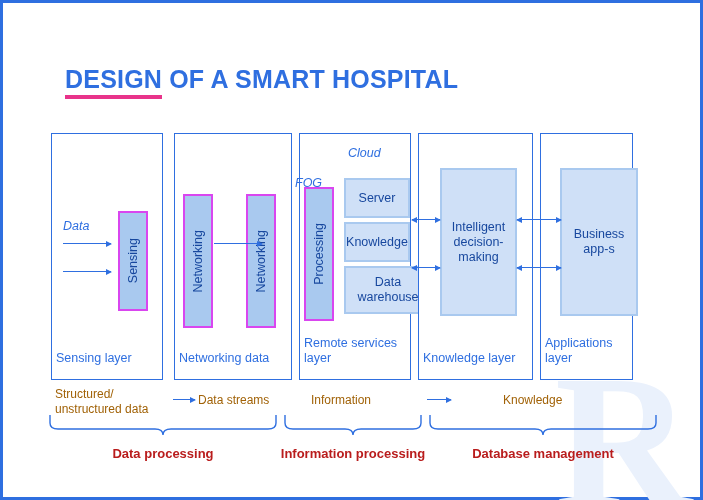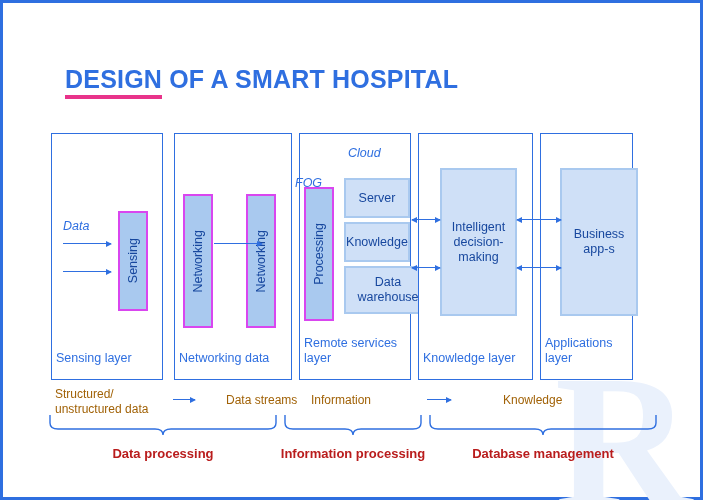--- a/index.html
+++ b/index.html
@@ -210,21 +210,21 @@
   </div>
 
   <div class="arrow-h both" style="left:409px; top:216px; width:28px;"></div>
   <div class="arrow-h both" style="left:409px; top:264px; width:28px;"></div>
 
   <div class="arrow-h both" style="left:514px; top:216px; width:44px;"></div>
   <div class="arrow-h both" style="left:514px; top:264px; width:44px;"></div>
 
   <div class="flow-label" style="left:52px; top:384px; width:115px;">Structured/ unstructured data</div>
   <div class="arrow-h" style="left:170px; top:396px; width:22px;"></div>
-  <div class="flow-label" style="left:195px; top:390px;margin-left:28px;">Data streams</div>
+  <div class="flow-label" style="left:195px; top:390px;">Data streams</div>
   <div class="flow-label" style="left:308px; top:390px;">Information</div>
   <div class="arrow-h" style="left:424px; top:396px; width:24px;"></div>
   <div class="flow-label" style="left:500px; top:390px;">Knowledge</div>
 
   <svg class="brace" style="left:45px; top:410px;" width="230" height="24" viewBox="0 0 230 24">
     <path d="M2 2 v8 q0 6 8 6 h97 q8 0 8 6 q0 -6 8 -6 h97 q8 0 8 -6 v-8" fill="none" stroke="#2f6fe0" stroke-width="1.4"></path>
   </svg>
   <svg class="brace" style="left:280px; top:410px;" width="140" height="24" viewBox="0 0 140 24">
     <path d="M2 2 v8 q0 6 8 6 h52 q8 0 8 6 q0 -6 8 -6 h52 q8 0 8 -6 v-8" fill="none" stroke="#2f6fe0" stroke-width="1.4"></path>
   </svg>

